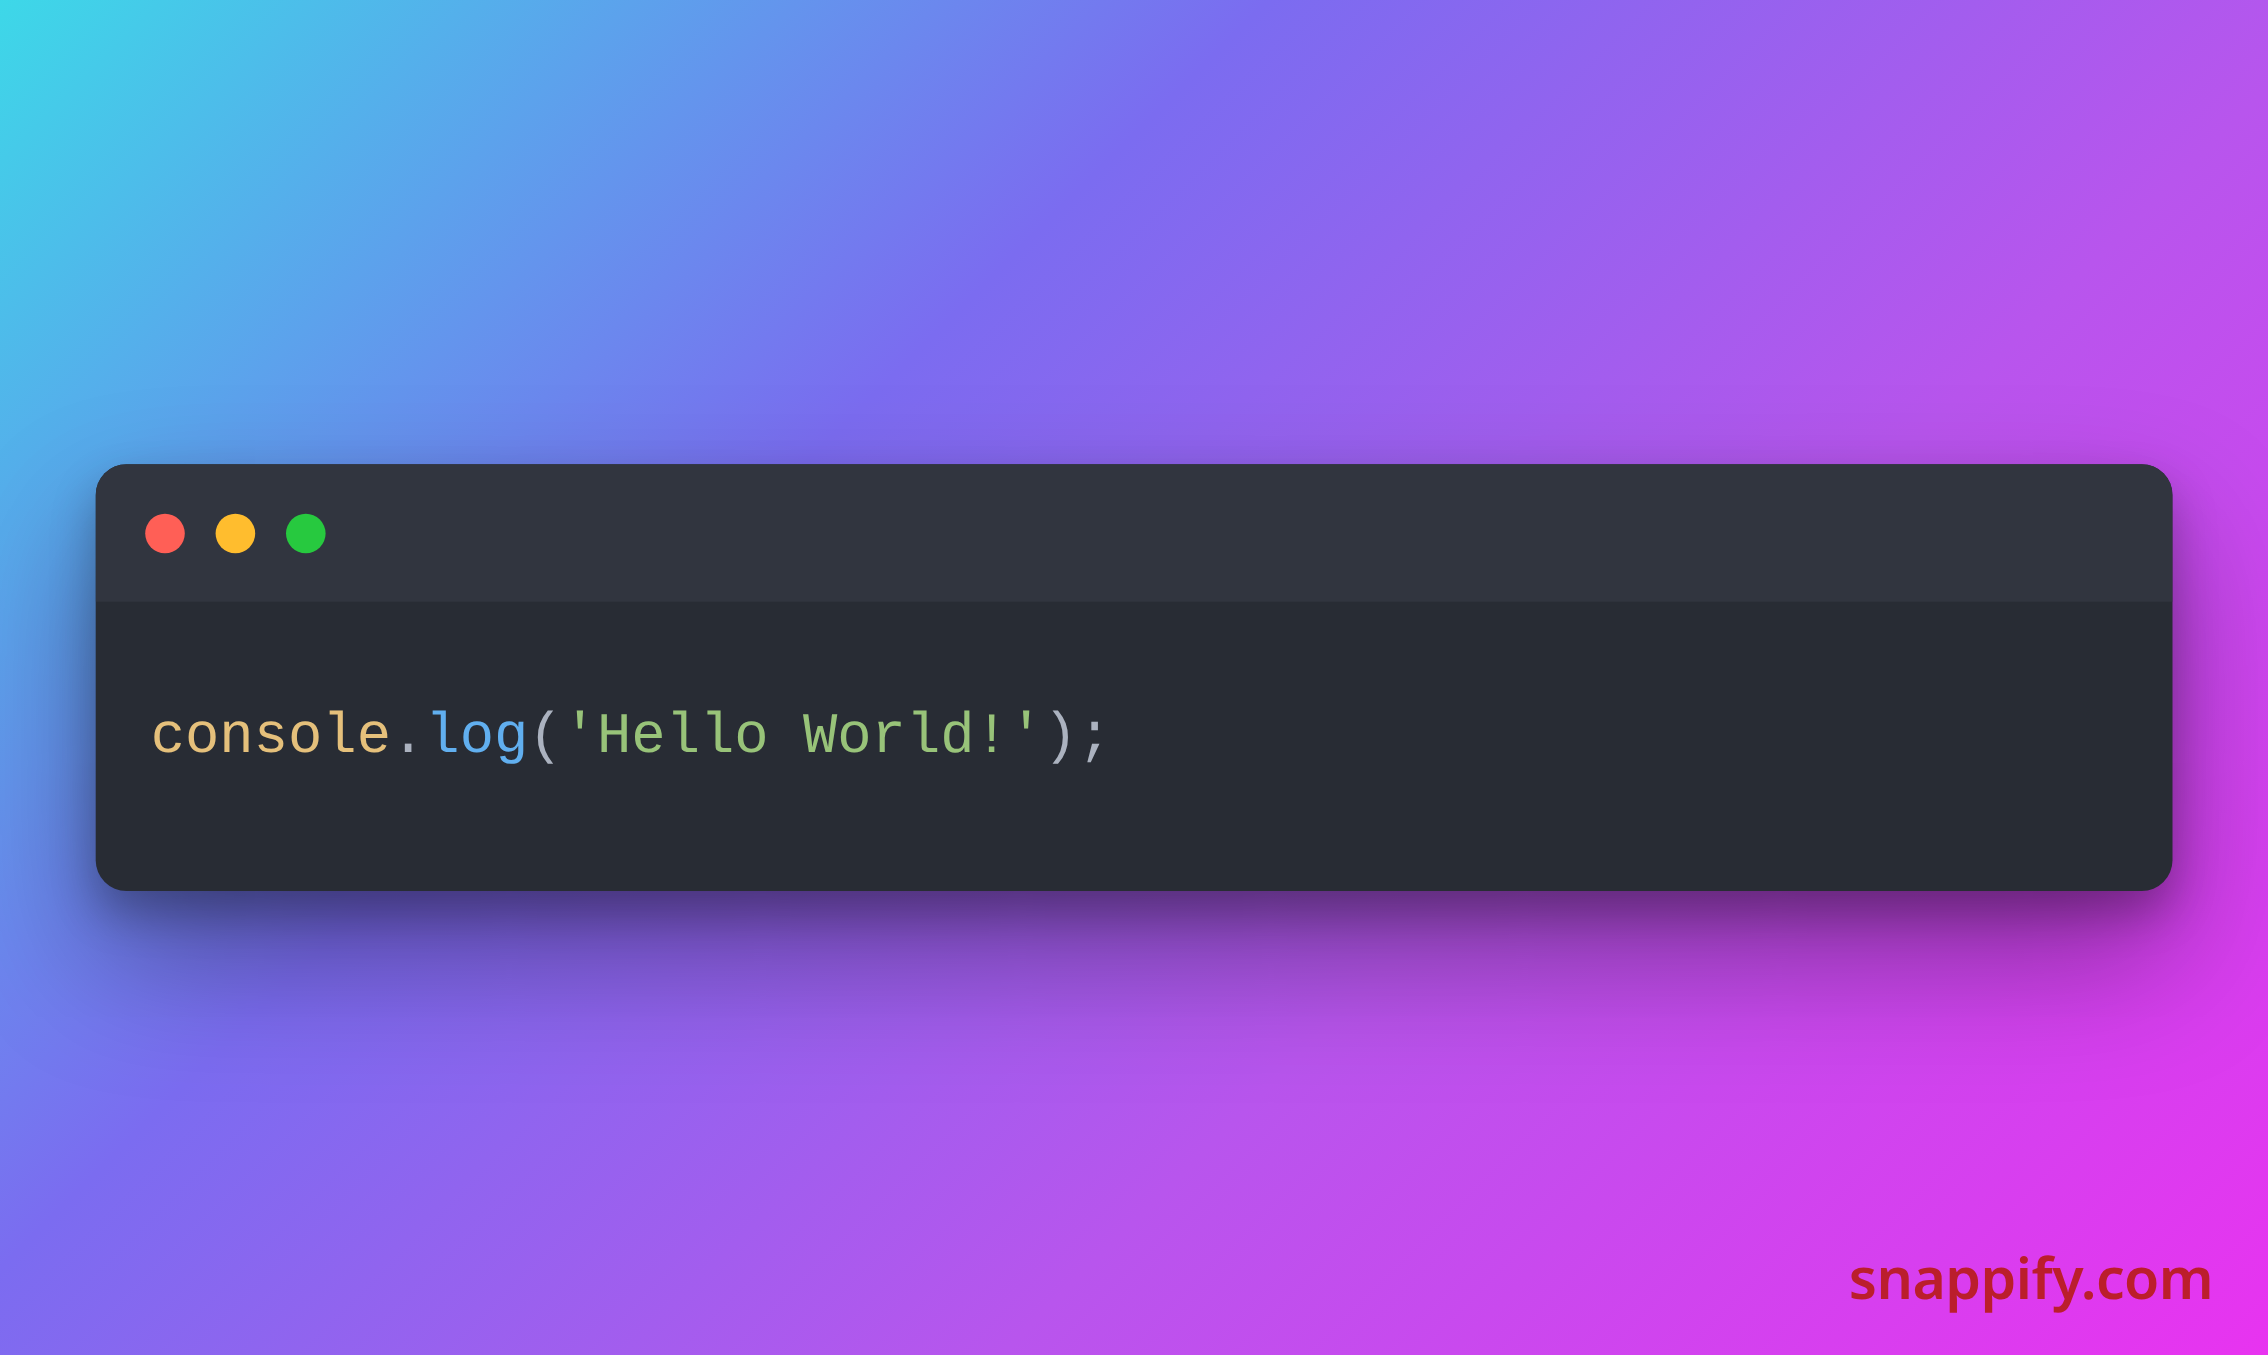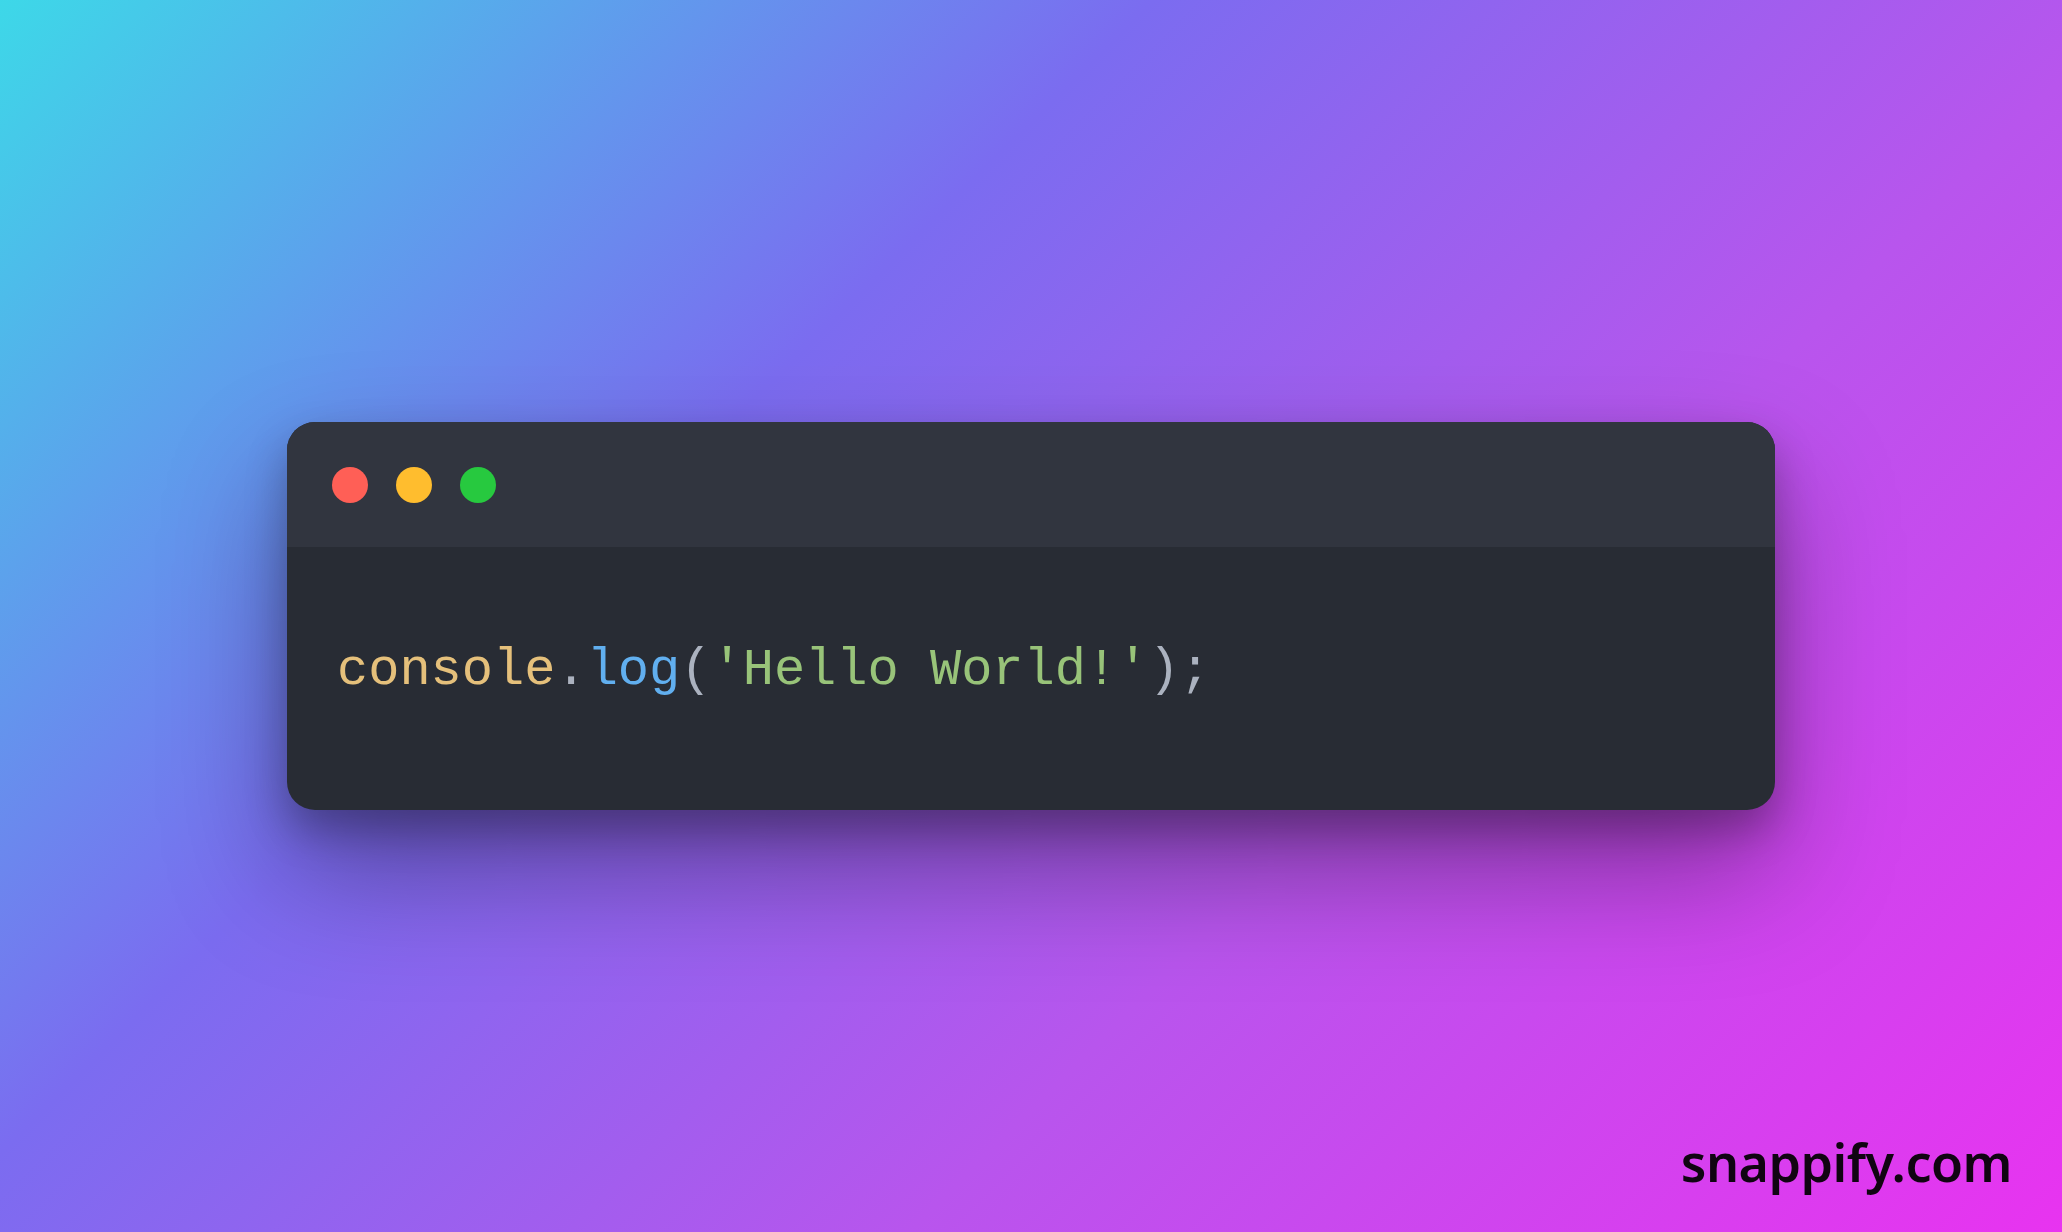--- a/index.html
+++ b/index.html
@@ -13,21 +13,21 @@
       height: 1232px;
       background: linear-gradient(135deg, #3dd8e8 0%, #7b6cf0 35%, #b855ed 65%, #e833f0 100%);
       display: flex;
       align-items: center;
       justify-content: center;
       position: relative;
       font-family: system-ui, -apple-system, sans-serif;
     }
 
     .code-window {
-      width: 1488px;
+      width: 1888px;
       background: #282c34;
       border-radius: 28px;
       box-shadow: 0 60px 120px rgba(0, 0, 0, 0.35), 0 20px 40px rgba(0, 0, 0, 0.25);
       overflow: hidden;
     }
 
     .titlebar {
       height: 125px;
       background: #31353f;
       display: flex;
@@ -79,21 +79,21 @@
     }
 
     .token-string {
       color: #98c379;
     }
 
     .watermark {
       position: absolute;
       bottom: 35px;
       right: 50px;
-      color: #000000;
+      color: #b91c1c;
       font-size: 52px;
       font-weight: 600;
       opacity: 0.92;
       letter-spacing: -0.5px;
     }
   </style>
 </head>
 <body>
 
 <div class="code-window">

